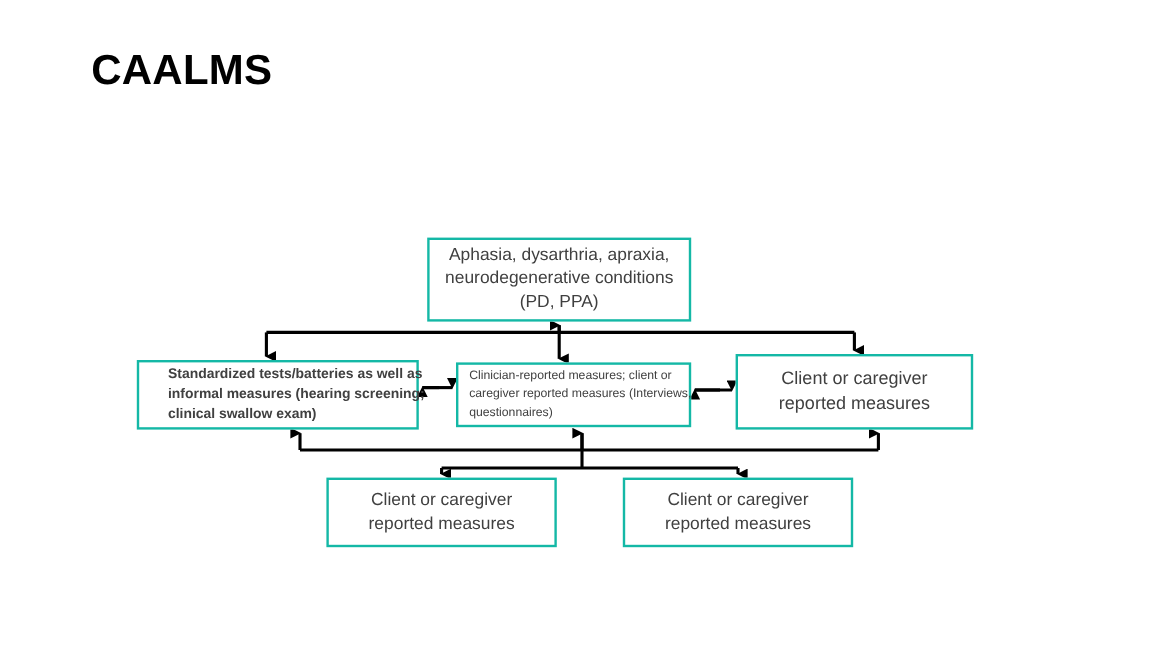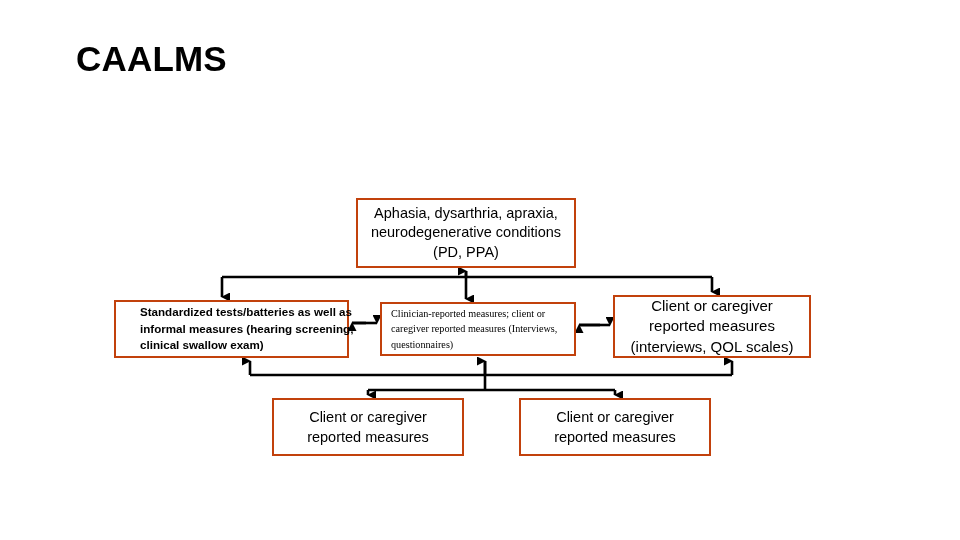--- a/index.html
+++ b/index.html
@@ -33,23 +33,23 @@
   .connectors {
     position: absolute;
     left: 0;
     top: 0;
     width: 960px;
     height: 540px;
   }
   .node {
     position: absolute;
     box-sizing: border-box;
-    border: 2px solid #c2410c;
+    border: 2px solid #14b8a6;
     background: #ffffff;
-    color: #000000;
+    color: #404040;
     display: flex;
     flex-direction: column;
     justify-content: center;
     z-index: 3;
   }
   .node .txt {
     display: block;
     width: 100%;
   }
   
@@ -79,21 +79,20 @@
     font-weight: bold;
     line-height: 1.42;
     padding: 0 24px;
   }
   
   #node-clinician-reported {
     left: 380px;
     top: 302px;
     width: 196px;
     height: 54px;
-    font-family: Liberation Serif, serif;
   }
   #node-clinician-reported .txt {
     text-align: left;
     font-size: 10.2px;
     line-height: 1.5;
     padding: 0 9px;
   }
   
   #node-client-qol {
     left: 613px;
@@ -197,21 +196,20 @@
     <span class="txt">Standardized tests/batteries as well as informal measures (hearing screening; clinical swallow exam)</span>
   </div>
 
   <div class="node" id="node-clinician-reported">
     <span class="txt">Clinician-reported measures; client or caregiver reported measures (Interviews, questionnaires)</span>
   </div>
 
   <div class="node" id="node-client-qol">
     <span class="txt">Client or caregiver</span>
     <span class="txt">reported measures</span>
-    <span class="txt">(interviews, QOL scales)</span>
   </div>
 
   <div class="node" id="node-client-bottom-left">
     <span class="txt">Client or caregiver</span>
     <span class="txt">reported measures</span>
   </div>
 
   <div class="node" id="node-client-bottom-right">
     <span class="txt">Client or caregiver</span>
     <span class="txt">reported measures</span>

